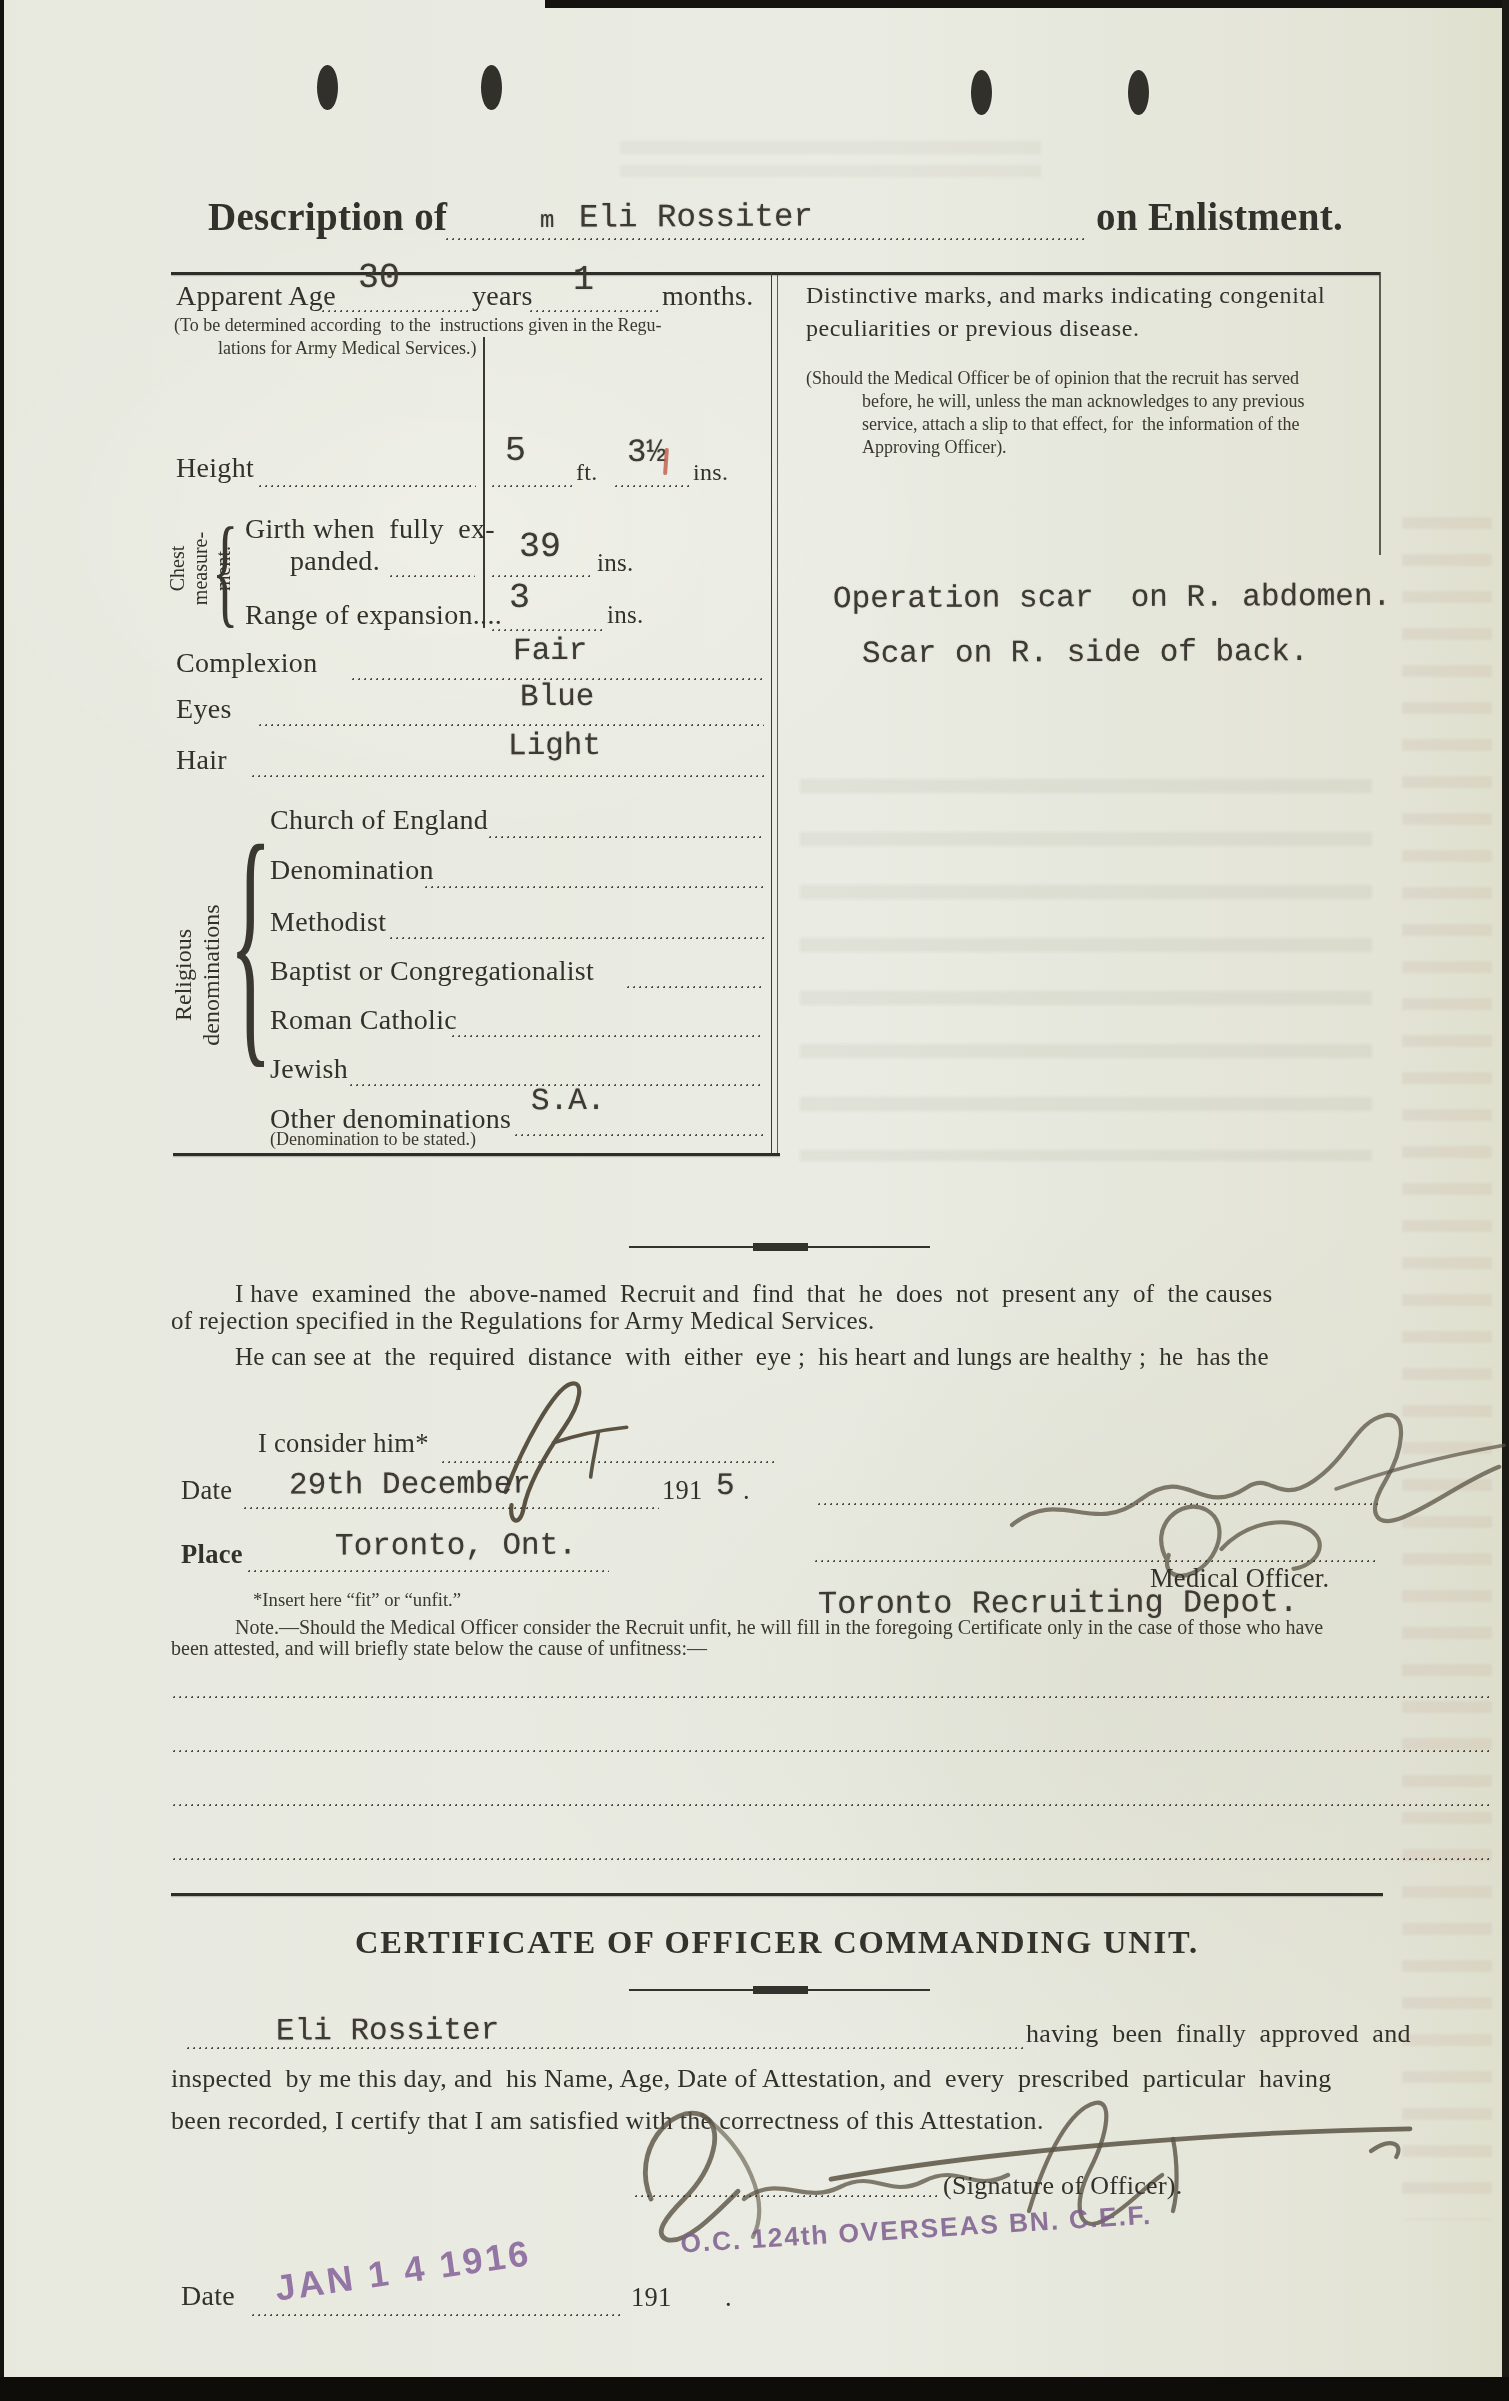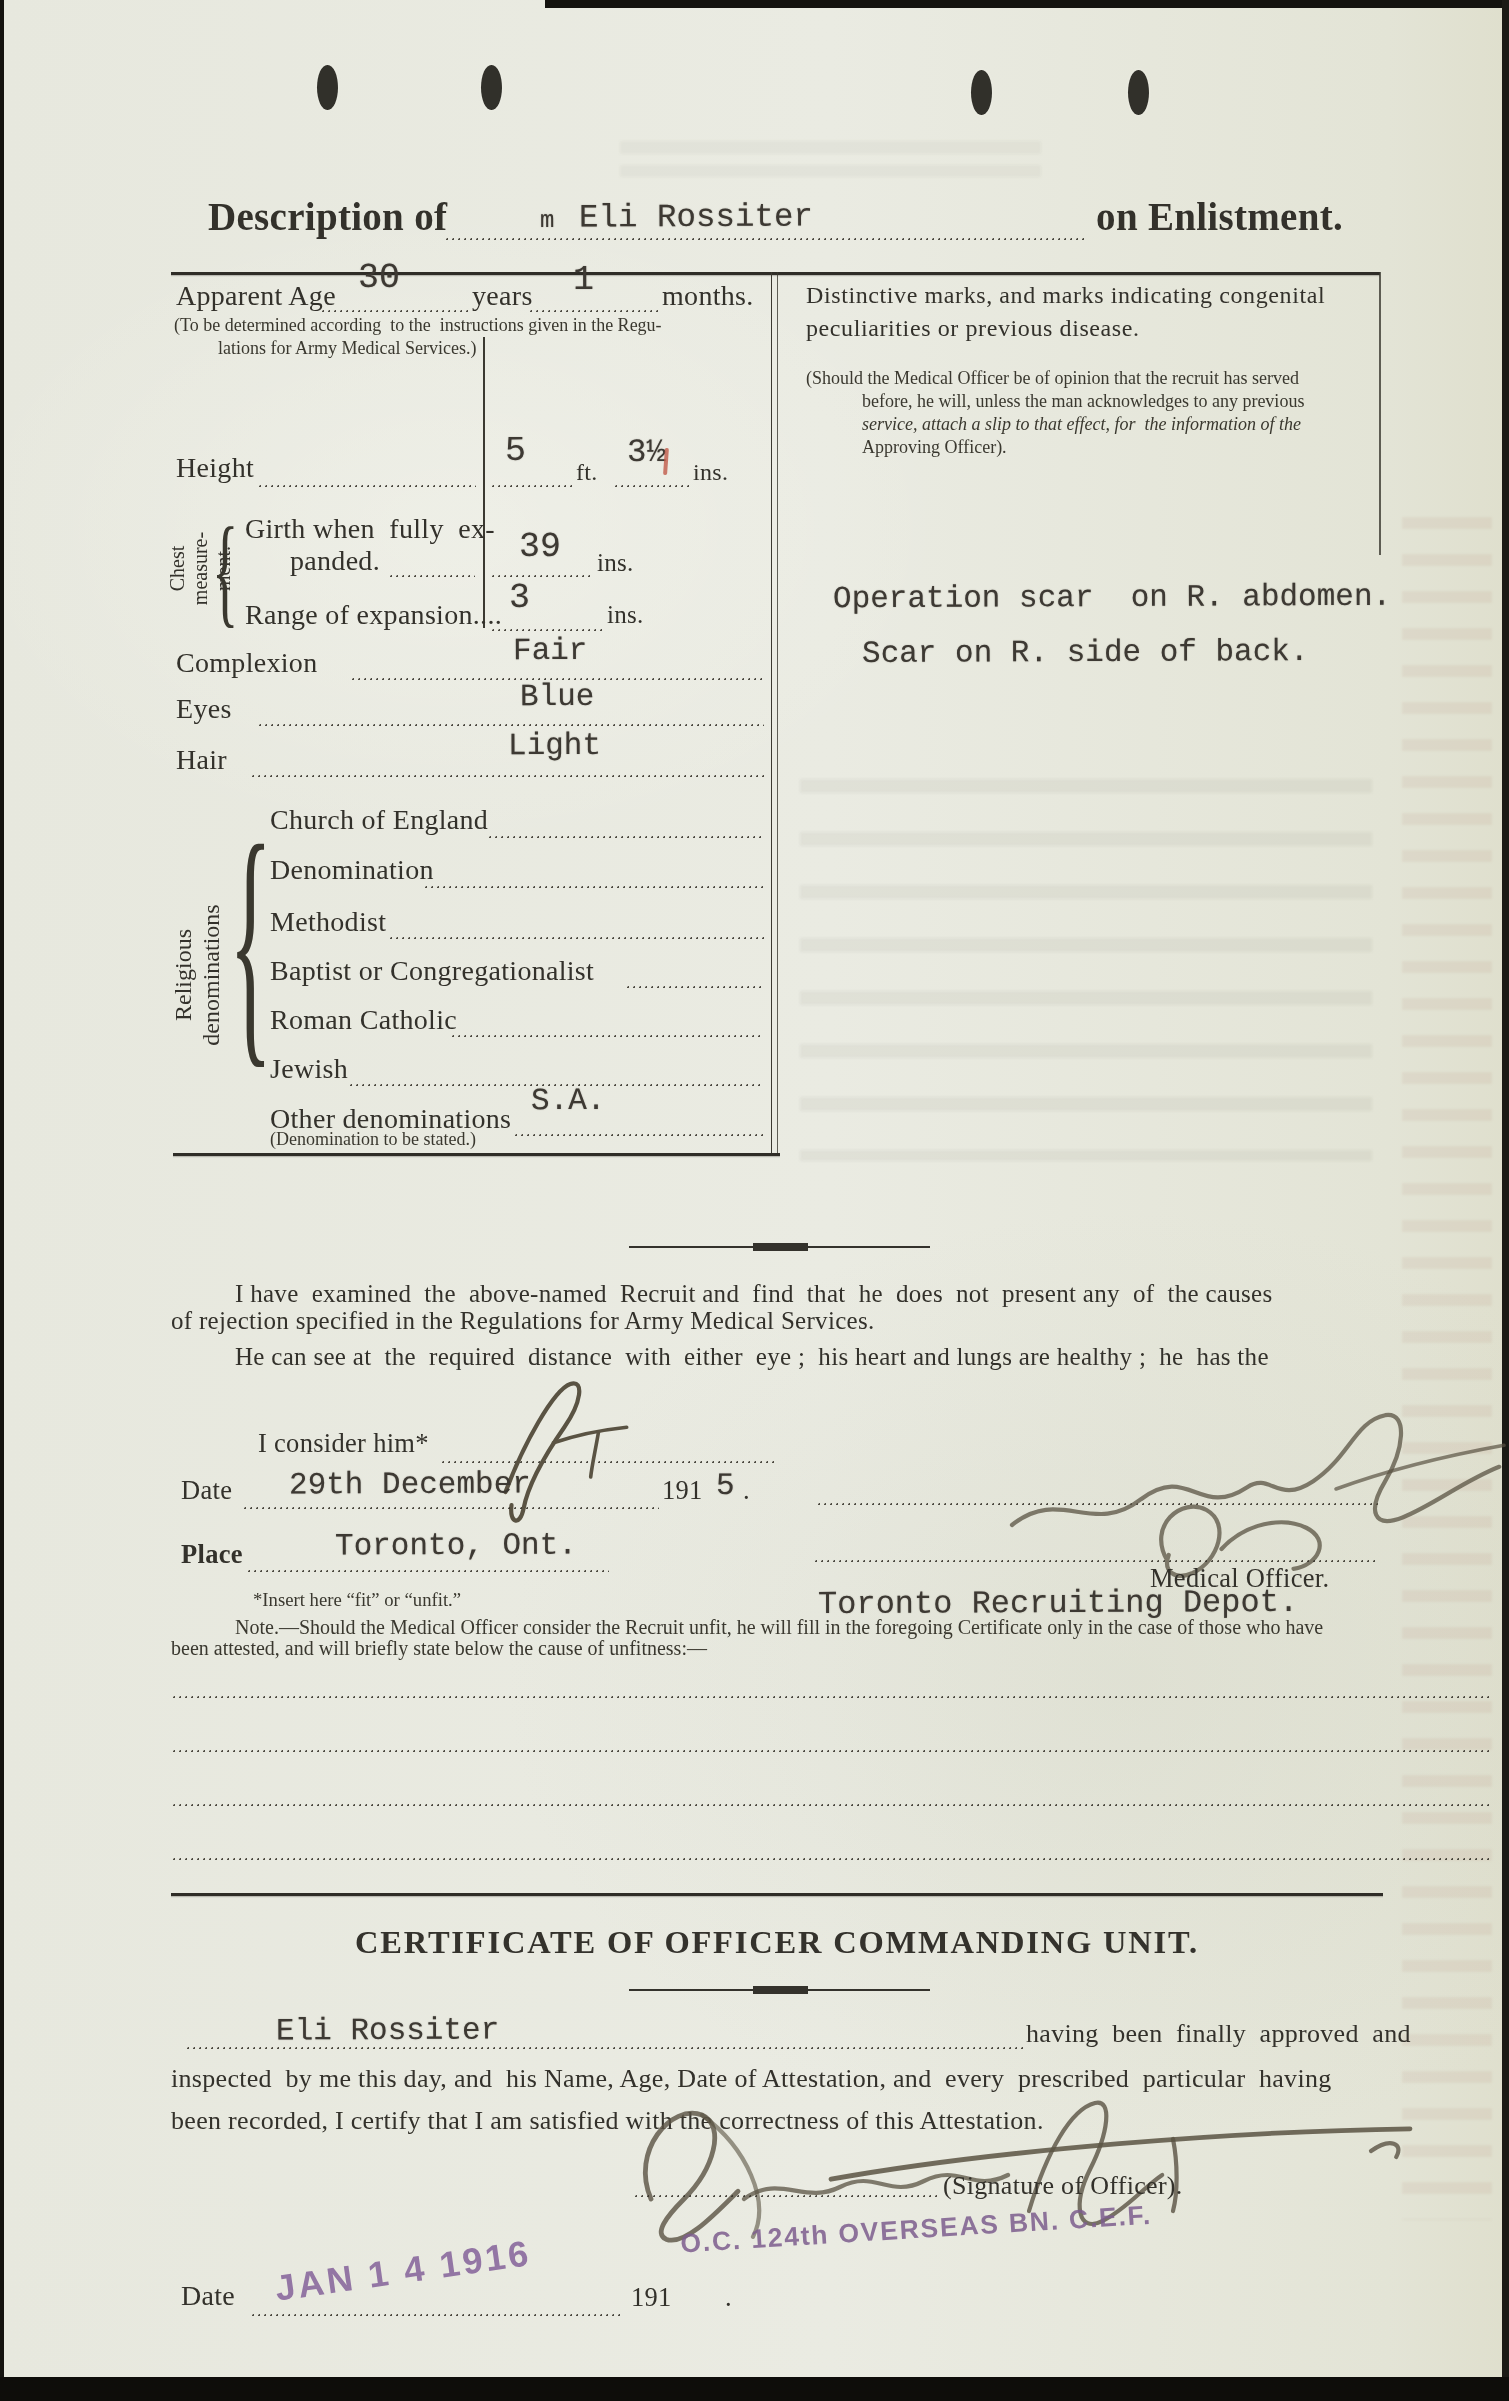--- a/index.html
+++ b/index.html
@@ -143,21 +143,21 @@
 
   <div class="lbl" style="left:270px;top:1103px;">Other denominations</div>
   <div class="leader" style="left:515px;top:1134px;width:249px;"></div>
   <div class="typed" style="left:531px;top:1083px;font-size:31px;">S.A.</div>
   <div class="lbl-sm" style="left:270px;top:1129px;">(Denomination to be stated.)</div>
 
   <div class="lbl" style="left:806px;top:282px;font-size:24px;letter-spacing:0.6px;">Distinctive marks, and marks indicating congenital</div>
   <div class="lbl" style="left:806px;top:315px;font-size:24px;letter-spacing:0.6px;">peculiarities or previous disease.</div>
   <div class="lbl-sm" style="left:806px;top:368px;">(Should the Medical Officer be of opinion that the recruit has served</div>
   <div class="lbl-sm" style="left:862px;top:391px;">before, he will, unless the man acknowledges to any previous</div>
-  <div class="lbl-sm" style="left:862px;top:414px;font-style:italic;">service, attach a slip to that effect, for  the information of the</div>
+  <div class="lbl-sm" style="left:862px;top:414px;">service, attach a slip to that effect, for  the information of the</div>
   <div class="lbl-sm" style="left:862px;top:437px;">Approving Officer).</div>
   <div class="typed" style="left:833px;top:580px;font-size:31px;">Operation scar  on R. abdomen.</div>
   <div class="typed" style="left:862px;top:635px;font-size:31px;">Scar on R. side of back.</div>
 
   <div class="ornament" style="left:629px;top:1246px;width:301px;"></div>
   <div class="ornament-box" style="left:753px;top:1243px;width:55px;"></div>
 
   <div class="lbl" style="left:235px;top:1280px;font-size:25px;">I have  examined  the  above-named  Recruit and  find  that  he  does  not  present any  of  the causes</div>
   <div class="lbl" style="left:235px;top:1343px;font-size:25px;">He can see at  the  required  distance  with  either  eye ;  his heart and lungs are healthy ;  he  has the</div>
   <div class="lbl" style="left:171px;top:1307px;font-size:25px;">of rejection specified in the Regulations for Army Medical Services.</div>

